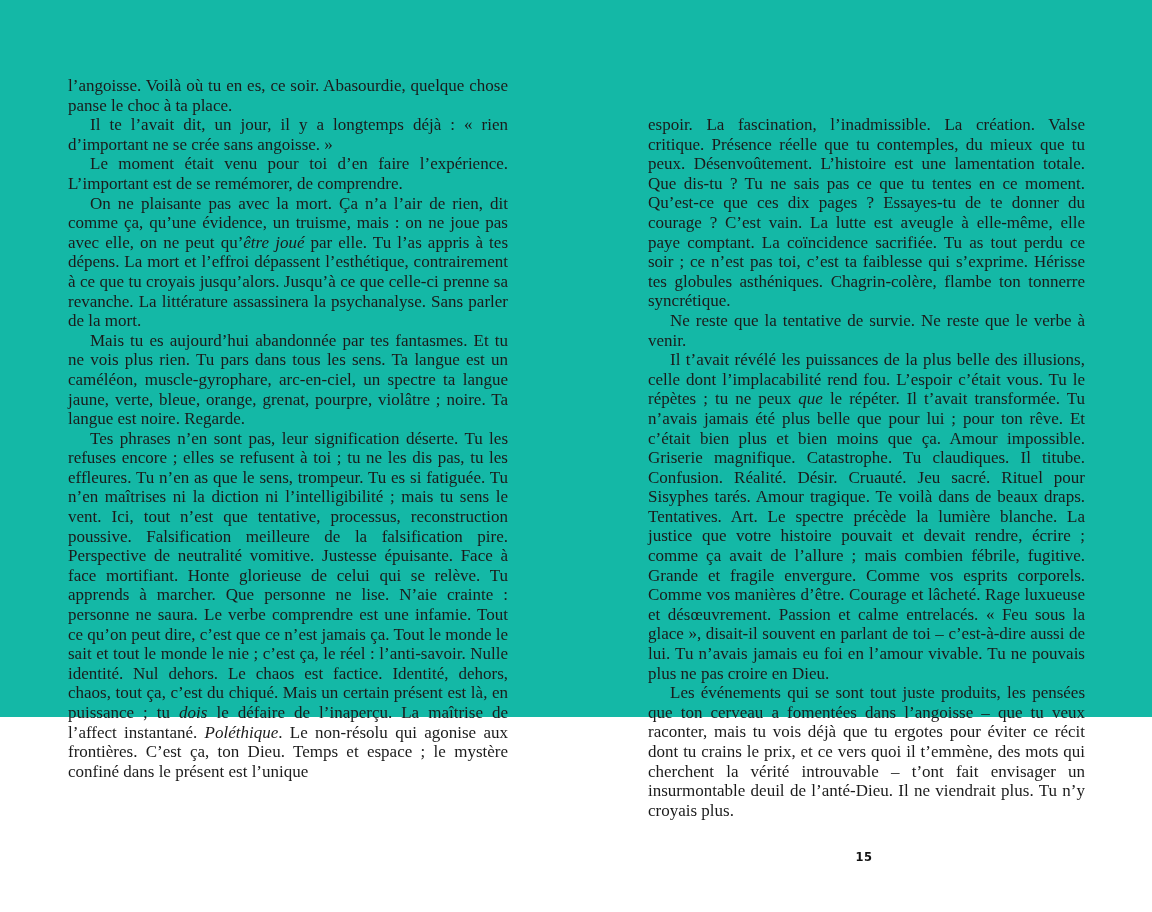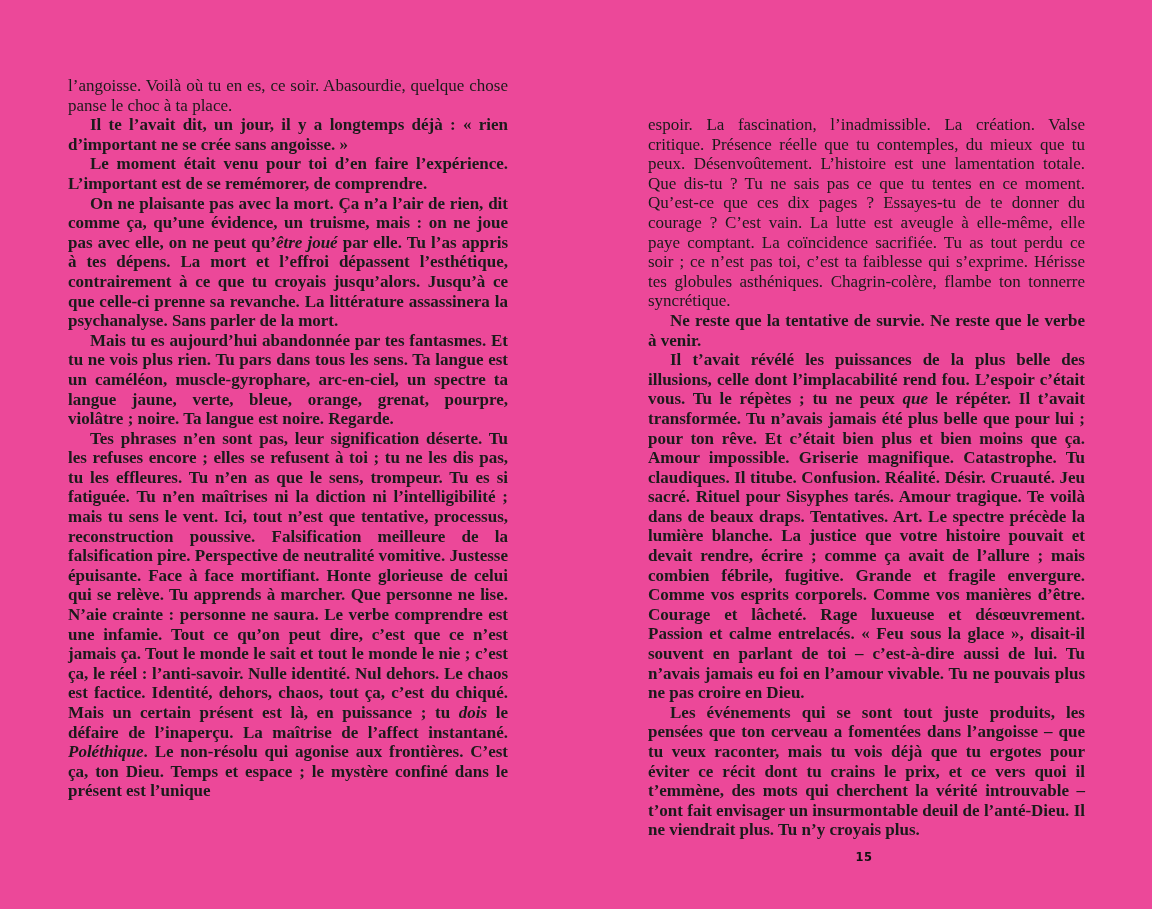--- a/index.html
+++ b/index.html
@@ -8,42 +8,42 @@
     background: #ffffff;
   }
   body {
     width: 1152px;
     height: 912px;
     overflow: hidden;
   }
   .spread {
     display: flex;
     width: 1152px;
-    height: 909px;
-    background: #ec4899;
+    height: 717px;
+    background: #14b8a6;
   }
   .page {
     position: relative;
     width: 576px;
     height: 912px;
     box-sizing: border-box;
   }
   .page-left  { padding: 76px 68px 0 68px; }
   .page-right { padding: 115px 67px 0 72px; }
   .para {
     margin: 0;
     font-family: "Liberation Serif", "DejaVu Serif", serif;
     font-size: 17px;
     line-height: 19.6px;
     color: #1b1b1b;
     text-align: justify;
     hyphens: auto;
     -webkit-hyphens: auto;
   }
-  .para.indent { text-indent: 22px; font-weight: bold; }
+  .para.indent { text-indent: 22px; }
   .para em { font-style: italic; }
   .page-number {
     position: absolute;
     top: 850px;
     left: 0;
     width: 100%;
     text-align: center;
     font-family: "DejaVu Sans", sans-serif;
     font-size: 11.5px;
     font-weight: 700;

